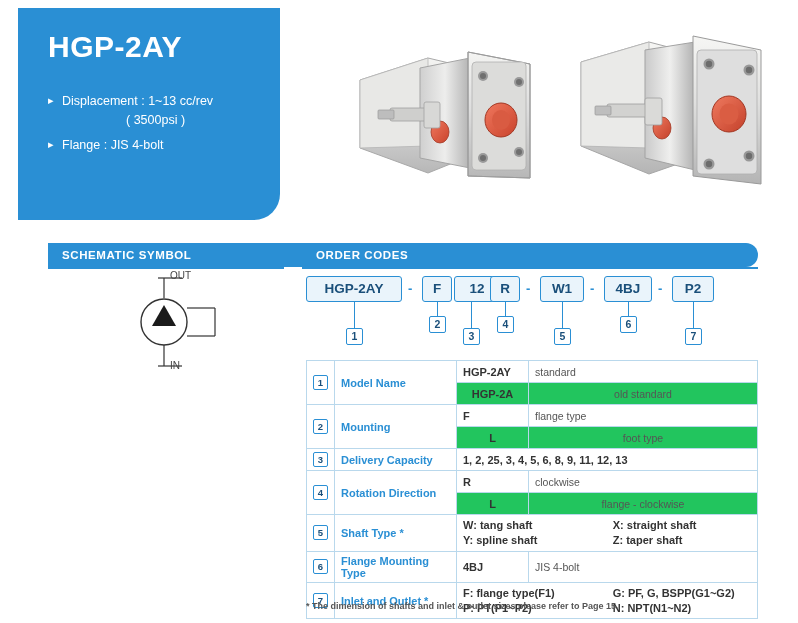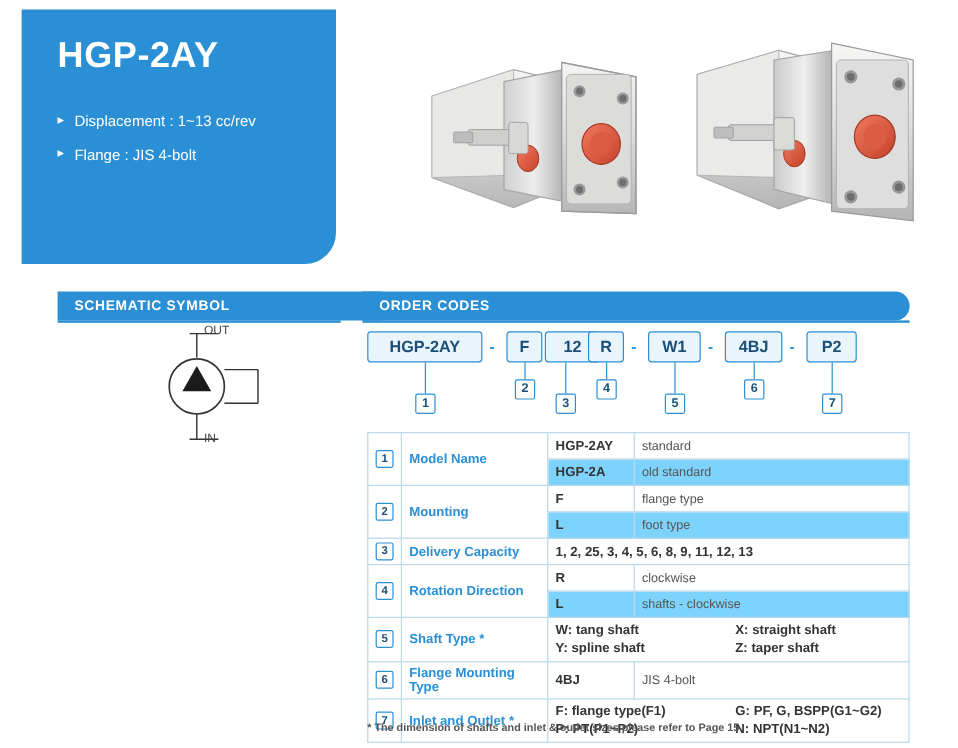--- a/index.html
+++ b/index.html
@@ -183,39 +183,40 @@
   td.c-code {
     width: 72px;
     font-weight: bold;
     color: #333;
     font-size: 11px;
   }
   td.c-desc {
     color: #555;
     font-size: 10.5px;
   }
-  .shaded { background: #7dd3fc; }
+  .shaded { background: #22c55e; text-align: center; }
   .two-col { display: flex; }
   .two-col .left { width: 52%; }
   .two-col .right { width: 48%; }
   .kv-line { line-height: 1.35; white-space: nowrap; }
   .footnote {
     position: absolute;
     left: 306px; top: 601px;
     font-size: 9px;
     color: #555;
     font-weight: bold;
   }
 </style>
 </head>
 <body>
 
 <div class="hero">
   <div class="hero-title">HGP-2AY</div>
   <div class="spec-line">Displacement : 1~13 cc/rev</div>
+  <div class="spec-sub">( 3500psi )</div>
   <div class="spec-line">Flange : JIS 4-bolt</div>
 </div>
 
 <div class="product-area">
 
   <div class="pump" style="left:20px; top:18px;">
     <svg width="230" height="180" viewBox="0 0 230 180">
       <defs>
         <linearGradient id="gm1" x1="0" y1="0" x2="0" y2="1">
           <stop offset="0%" stop-color="#f4f4f2"></stop>
@@ -418,21 +419,21 @@
       <tr>
         <td class="c-num" rowspan="2">
           <span class="badge-sm">4</span>
         </td>
         <td class="c-name" rowspan="2">Rotation Direction</td>
         <td class="c-code">R</td>
         <td class="c-desc">clockwise</td>
       </tr>
       <tr>
         <td class="c-code shaded">L</td>
-        <td class="c-desc shaded">shafts - clockwise</td>
+        <td class="c-desc shaded">flange - clockwise</td>
       </tr>
 
       <tr>
         <td class="c-num">
           <span class="badge-sm">5</span>
         </td>
         <td class="c-name">Shaft Type *</td>
         <td class="c-code" colspan="2" style="height:34px;">
           <div class="two-col">
             <div class="left">

